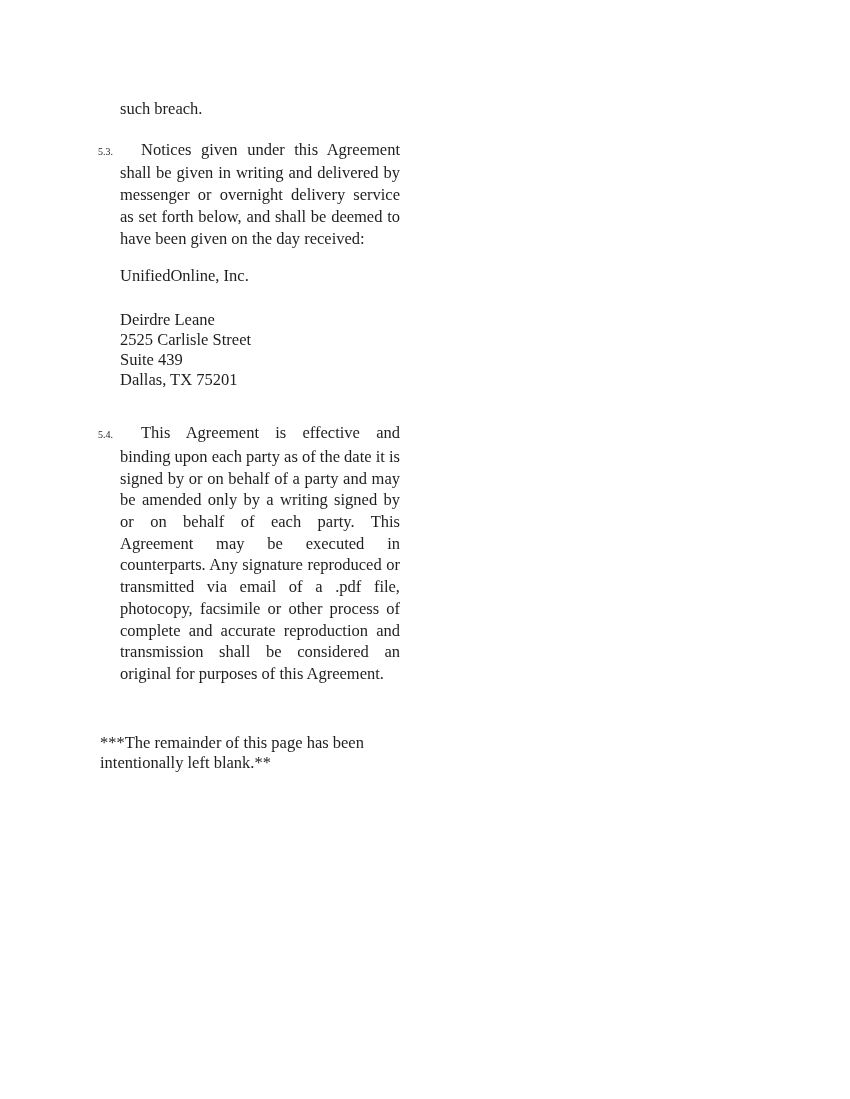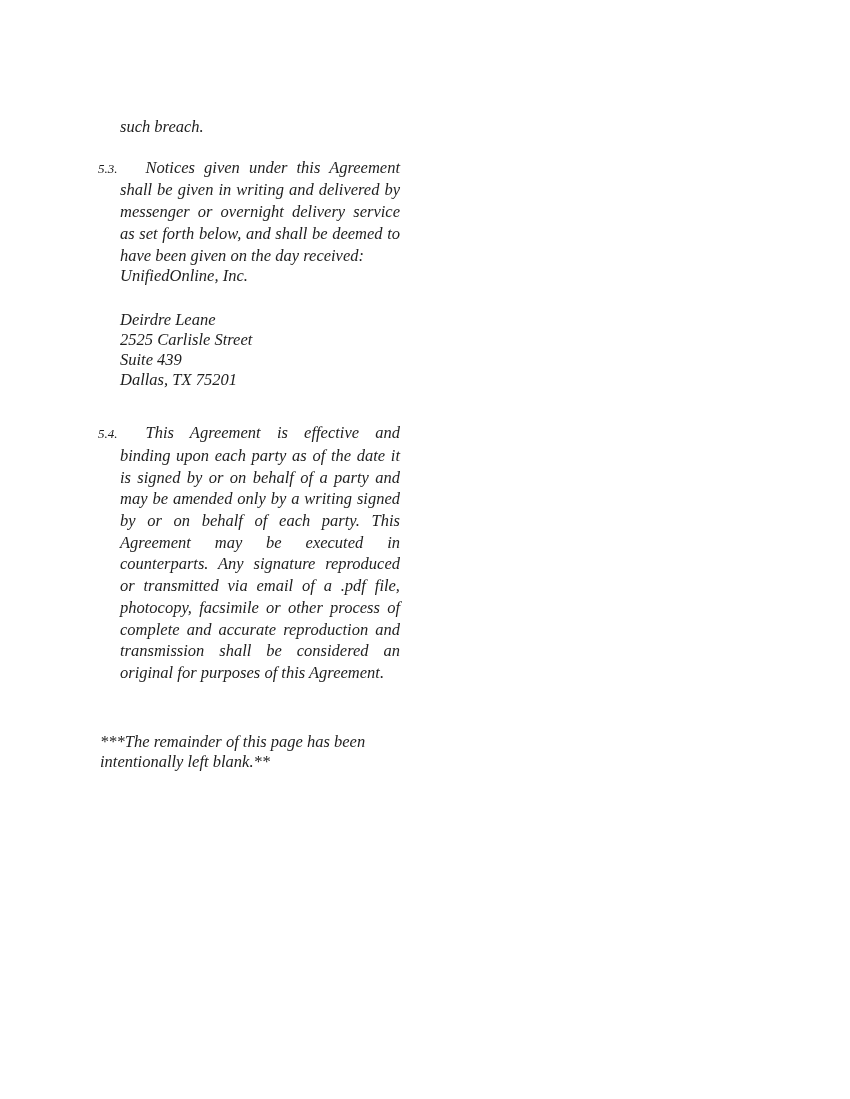--- a/index.html
+++ b/index.html
@@ -12,51 +12,50 @@
     width: 850px;
     height: 1099px;
     background: #ffffff;
     overflow: hidden;
     font-family: "Liberation Serif", "DejaVu Serif", serif;
     color: #1e1e1e;
   }
   .content {
     position: absolute;
     left: 100px;
-    top: 116px;
+    top: 98px;
     width: 301px;
     font-size: 16.5px;
     line-height: 21.7px;
-    font-style: italic;
   }
   p { margin: 0; padding: 0; }
 
   .fragment {
     margin-left: 20px;
     margin-bottom: 19px;
   }
   .section {
     margin-left: 20px;
     width: 280px;
     text-align: justify;
     text-indent: -22px;
   }
   .section .num {
-    font-size: 13px;
+    font-size: 10px;
   }
   .section .gap {
     display: inline-block;
     width: 28px;
   }
   .address {
     margin-left: 20px;
     line-height: 20px;
   }
   .address-1 { margin-top: 18px; }
-  .address-2 { }
+  .address-2 { margin-top: 17px; }
   .address-3 { margin-top: 24px; }
   .sec-54 { margin-top: 32px; }
   .footer-note {
     margin-top: 48px;
     margin-left: 0;
     width: 280px;
     line-height: 20px;
     text-align: left;
   }
 </style>

